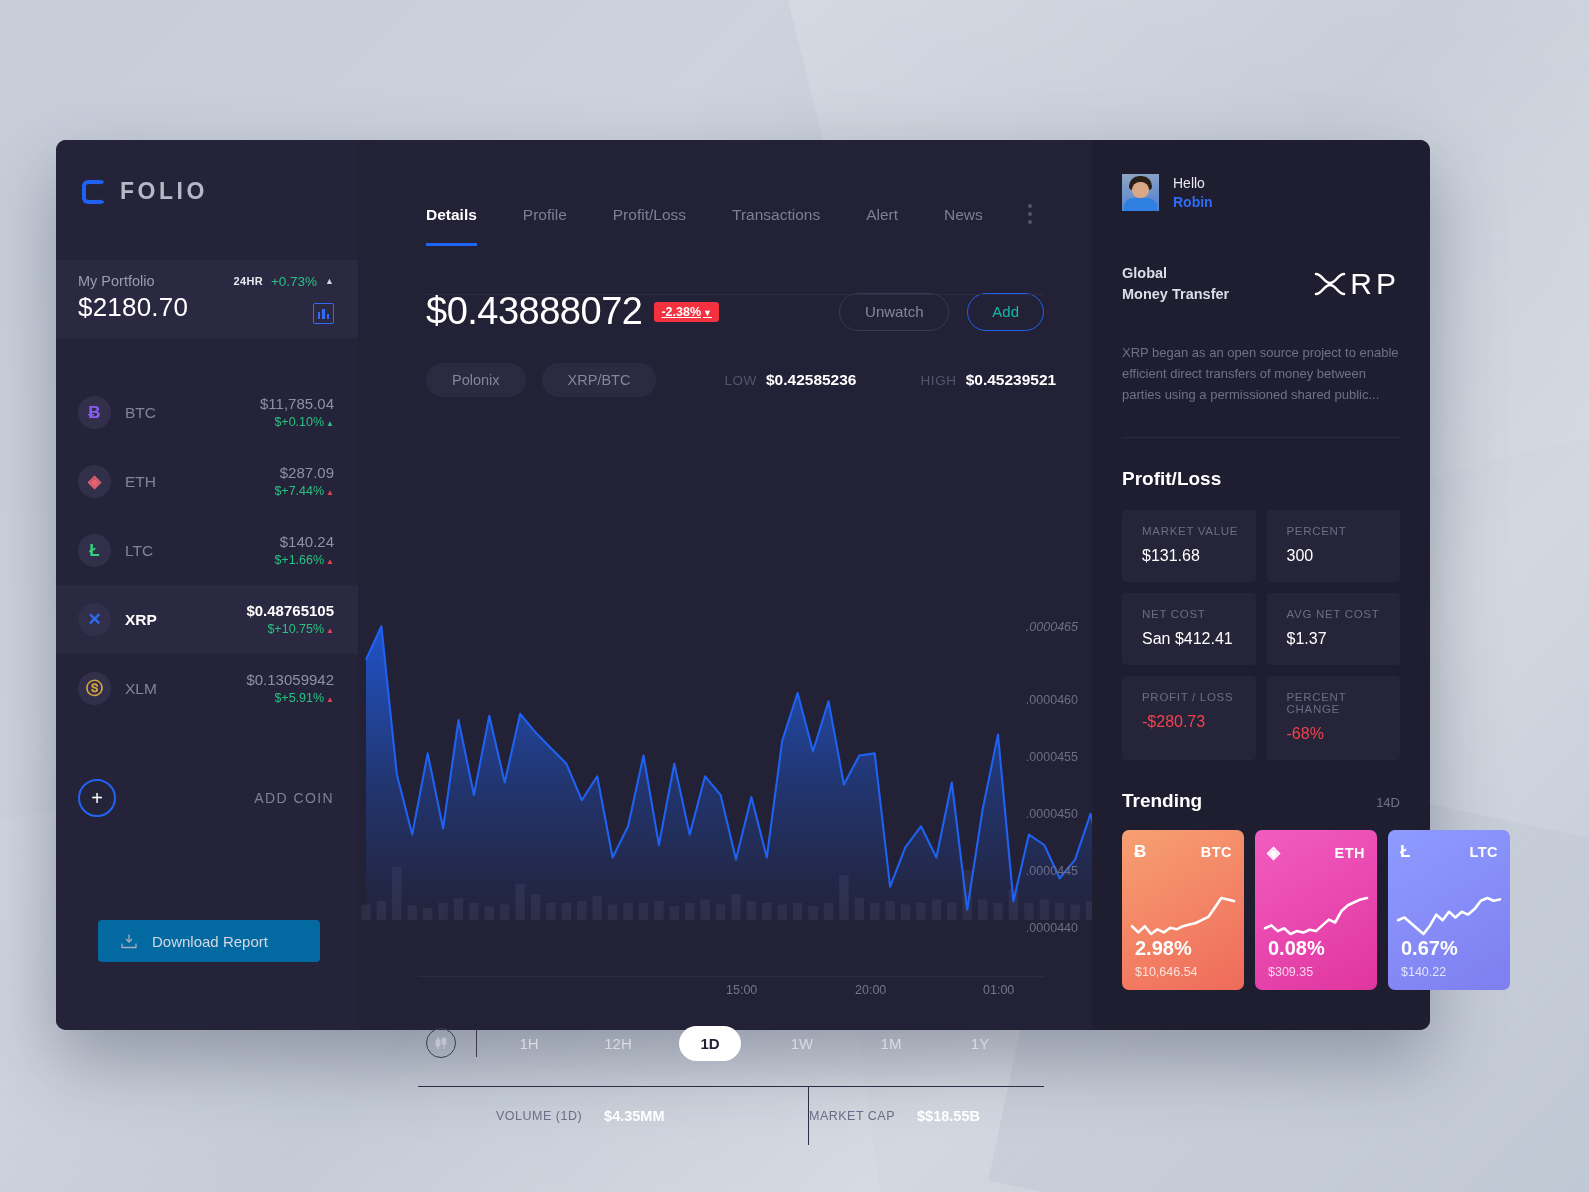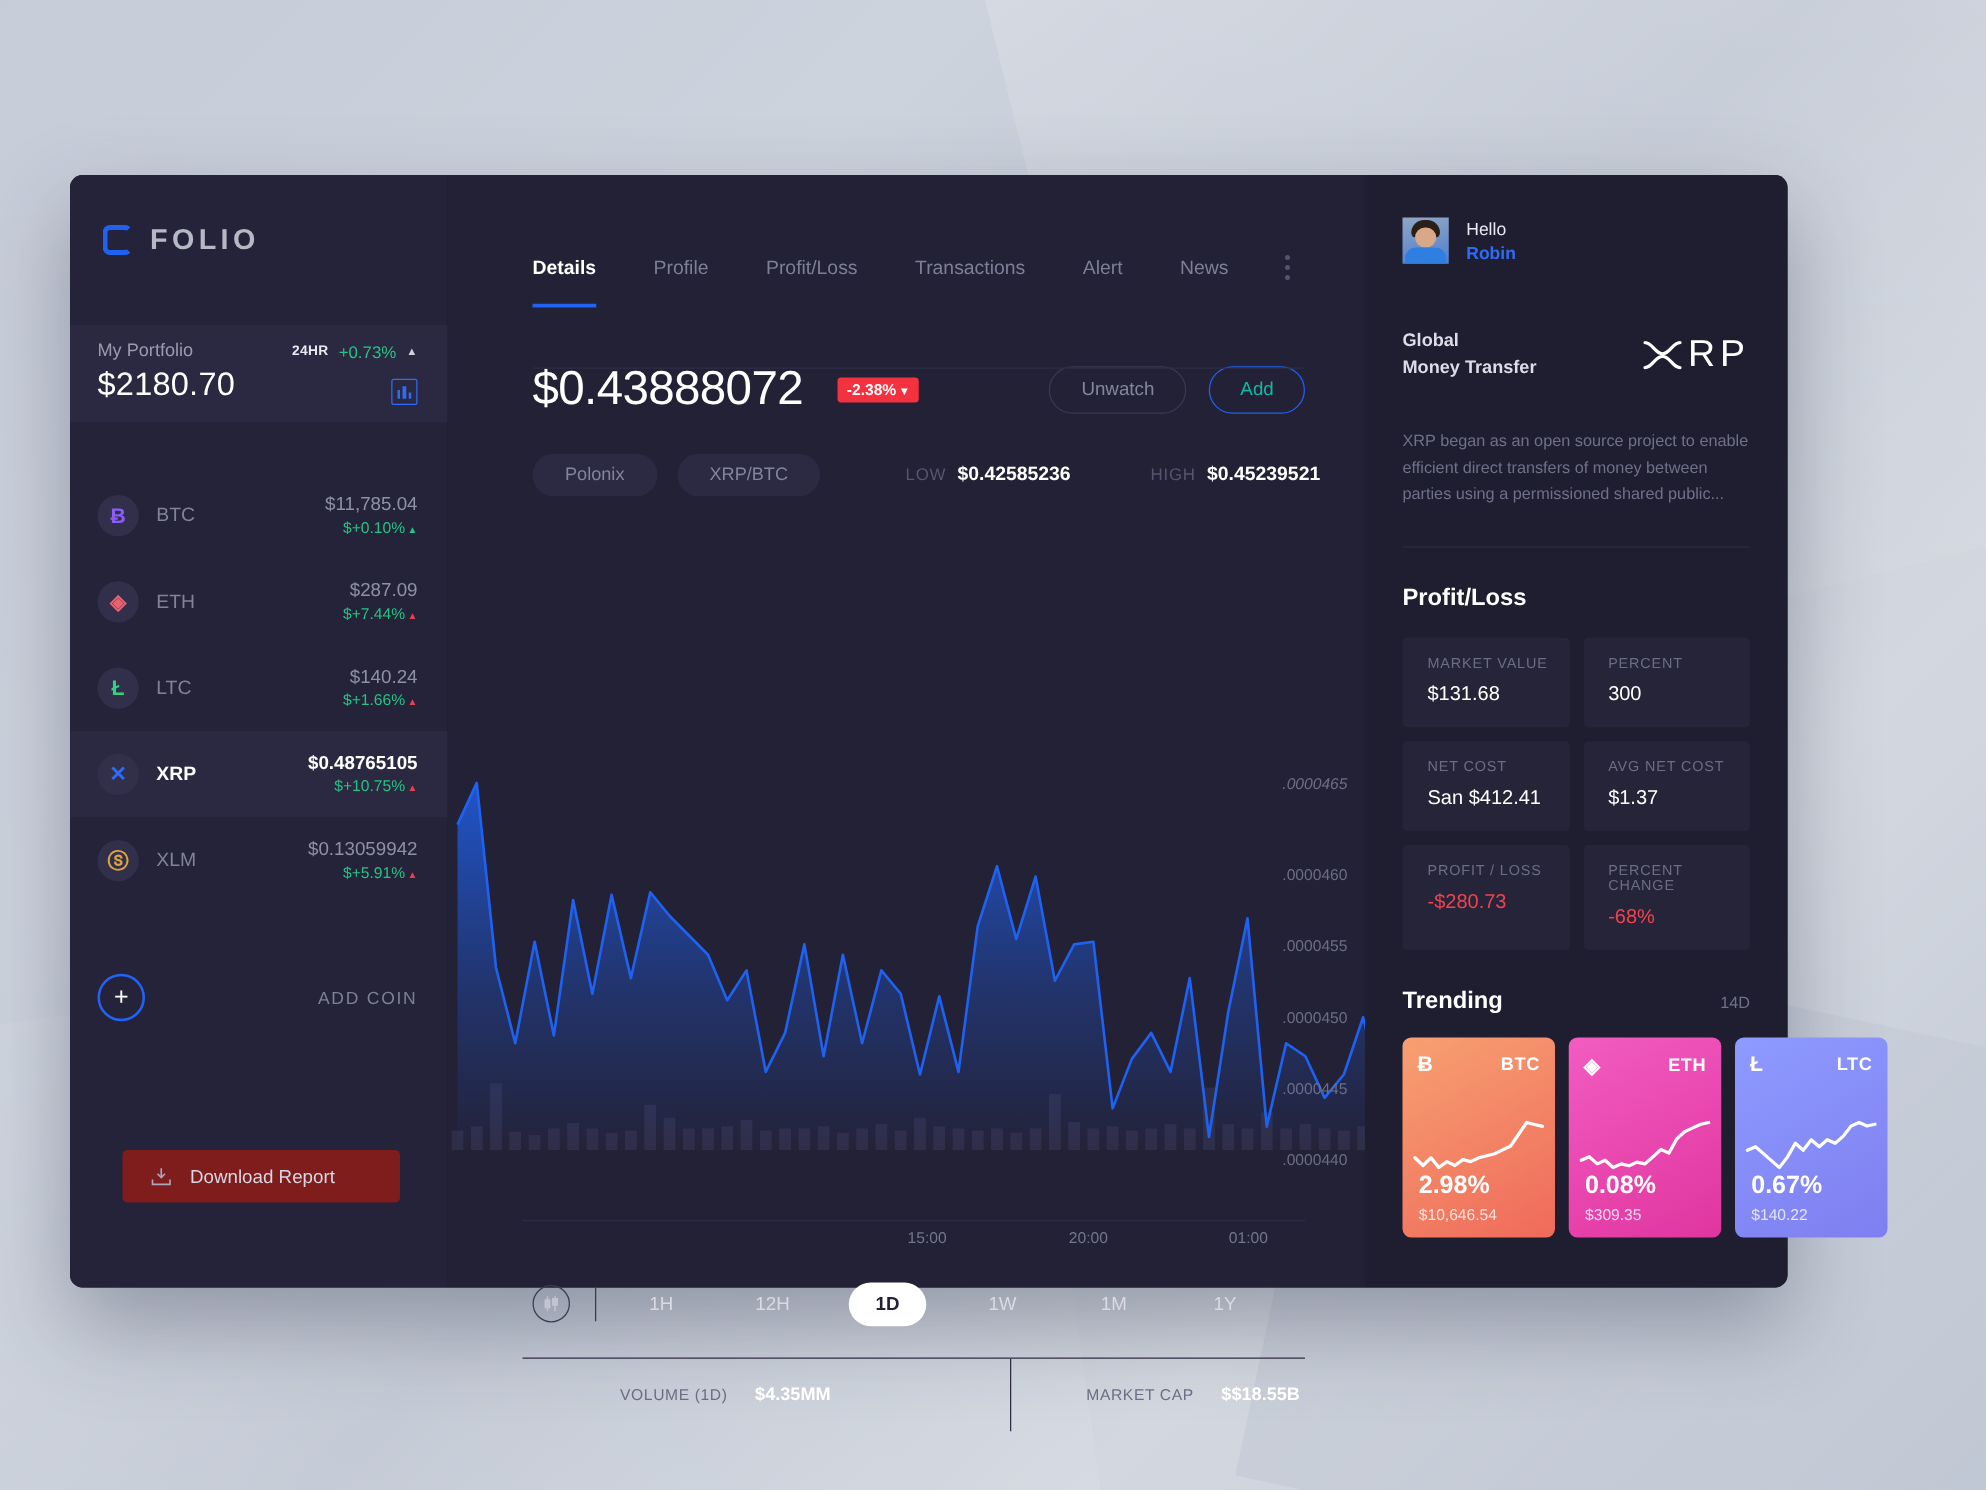--- a/index.html
+++ b/index.html
@@ -109,21 +109,21 @@
   .add-btn {
     width: 38px; height: 38px; border-radius: 50%;
     border: 2px solid #2064f4; color: #fff;
     display: flex; align-items: center; justify-content: center;
     font-size: 20px; font-weight: 300; line-height: 1;
   }
   .add-label { margin-left: auto; color: #7e8096; font-size: 14px; letter-spacing: 1.4px; }
 
   .dl-report {
     position: absolute; left: 42px; bottom: 68px;
-    width: 222px; height: 42px; background: #7f1d1d;
+    width: 222px; height: 42px; background: #0369a1;
     border-radius: 4px; display: flex; align-items: center; gap: 14px;
     padding-left: 22px;
   }
   .dl-ico { width: 18px; height: 18px; position: relative; flex: 0 0 18px; }
   .dl-ico svg { display: block; }
   .dl-text { color: #d6d7e2; font-size: 15px; }
 
   
   .main { flex: 1; position: relative; background: #232135; min-width: 0; }
 
@@ -137,21 +137,21 @@
   .kebab { position: absolute; right: 60px; top: 64px; display: flex; flex-direction: column; gap: 4px; }
   .kebab i { width: 4px; height: 4px; border-radius: 50%; background: #55536e; display: block; }
   .tabs-rule {
     position: absolute; left: 68px; right: 48px; top: 154px; height: 1px; background: #2e2c44;
   }
 
   .price-row { display: flex; align-items: center; padding: 44px 0 0 68px; }
   .price { color: #fff; font-size: 38px; font-weight: 300; letter-spacing: -.5px; }
   .price-badge {
     background: #f4313f; color: #fff; font-size: 12.5px; font-weight: 700;
-    border-radius: 3px; padding: 3px 7px; margin-left: 28px; white-space: nowrap;
+    border-radius: 3px; padding: 3px 7px; margin-left: 12px; white-space: nowrap; text-decoration: underline;
   }
   .price-badge .cv { font-size: 9px; margin-left: 2px; }
   .act-btns { margin-left: auto; display: flex; gap: 18px; padding-right: 48px; }
   .btn-outline {
     min-width: 110px; height: 38px; border-radius: 19px;
     display: flex; align-items: center; justify-content: center;
     font-size: 15px; padding: 0 24px;
   }
   .btn-unwatch { border: 1px solid #3a3852; color: #84869c; }
   .btn-add { border: 1.6px solid #1f62f2; color: #14b8a6; min-width: 76px; text-align: center; }
@@ -191,21 +191,21 @@
   }
   .tf.active {
     background: #fff; color: #232135; font-weight: 600;
     border-radius: 20px; padding: 9px 0; min-width: 62px;
   }
 
   .stats-rule { position: absolute; left: 60px; right: 48px; top: 946px; height: 1px; background: #2e2c44; }
   .stats-row { position: absolute; left: 60px; right: 48px; top: 947px; height: 58px; display: flex; }
   .stat-cell { display: flex; align-items: center; gap: 22px; }
   .stat-cell.v { flex: 0 0 390px; padding-left: 78px; }
-  .stat-cell.m { flex: 1; padding-left: 60px; border-left: 1px solid #2e2c44; }
+  .stat-cell.m { flex: 1; border-left: 1px solid #2e2c44; }
   .stat-k { color: #6b6d84; font-size: 12.5px; letter-spacing: .5px; }
   .stat-v { color: #fff; font-size: 14.5px; font-weight: 600; }
 
   
   .rightpanel {
     width: 338px; flex: 0 0 338px; background: #1f1d30;
     border-radius: 0 10px 10px 0; position: relative; padding: 0 30px;
   }
   .hello-row { display: flex; align-items: center; gap: 14px; padding-top: 34px; }
   .avatar {

